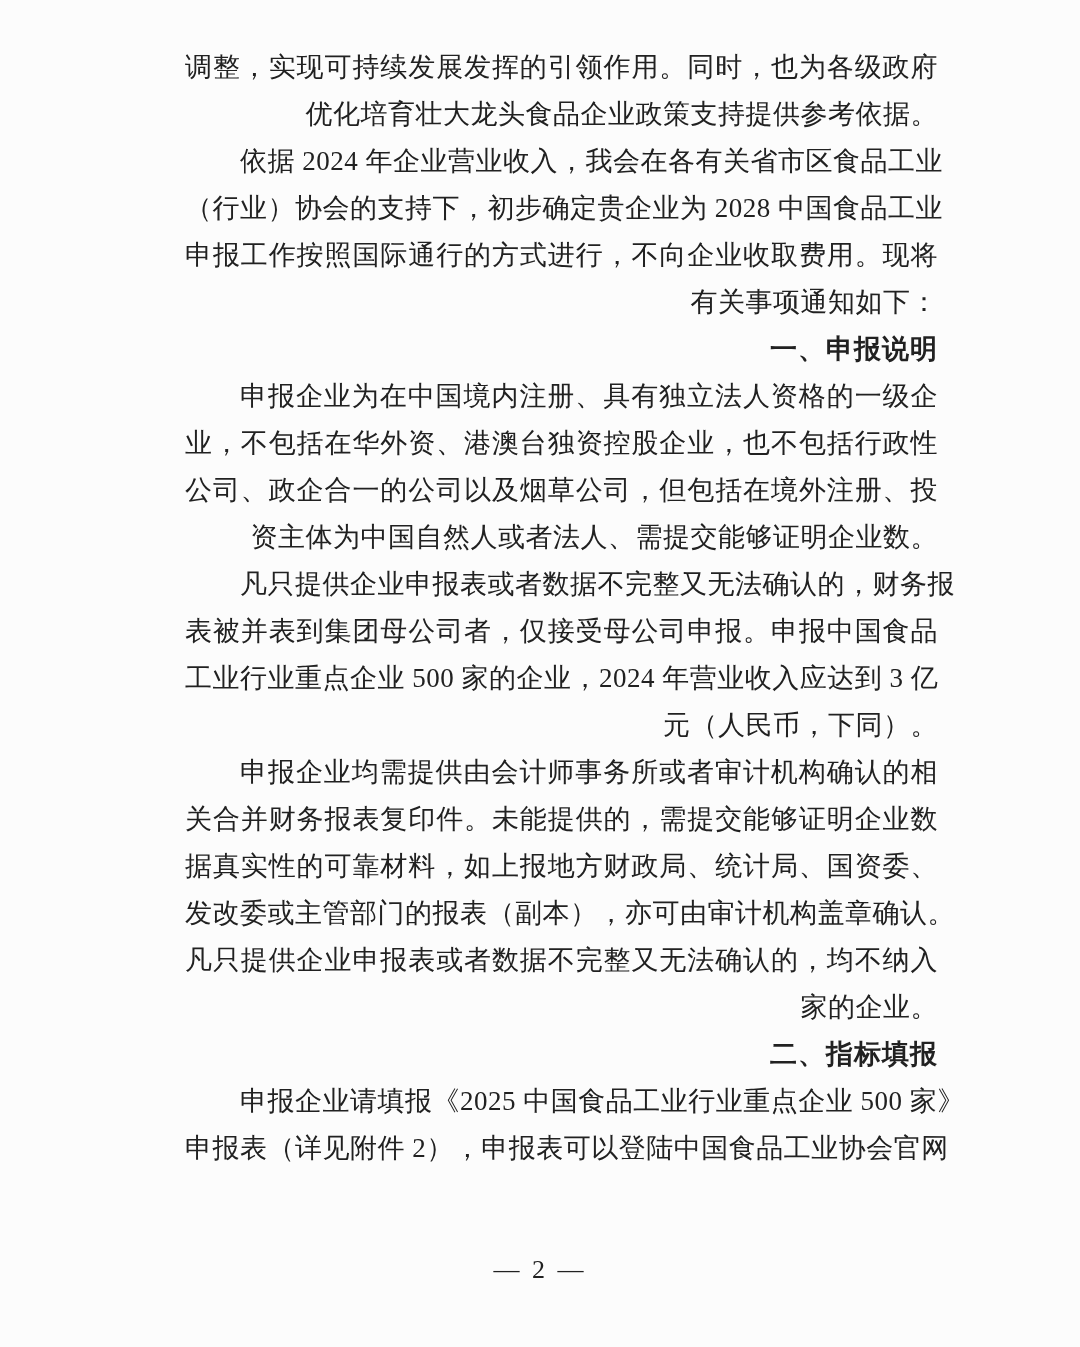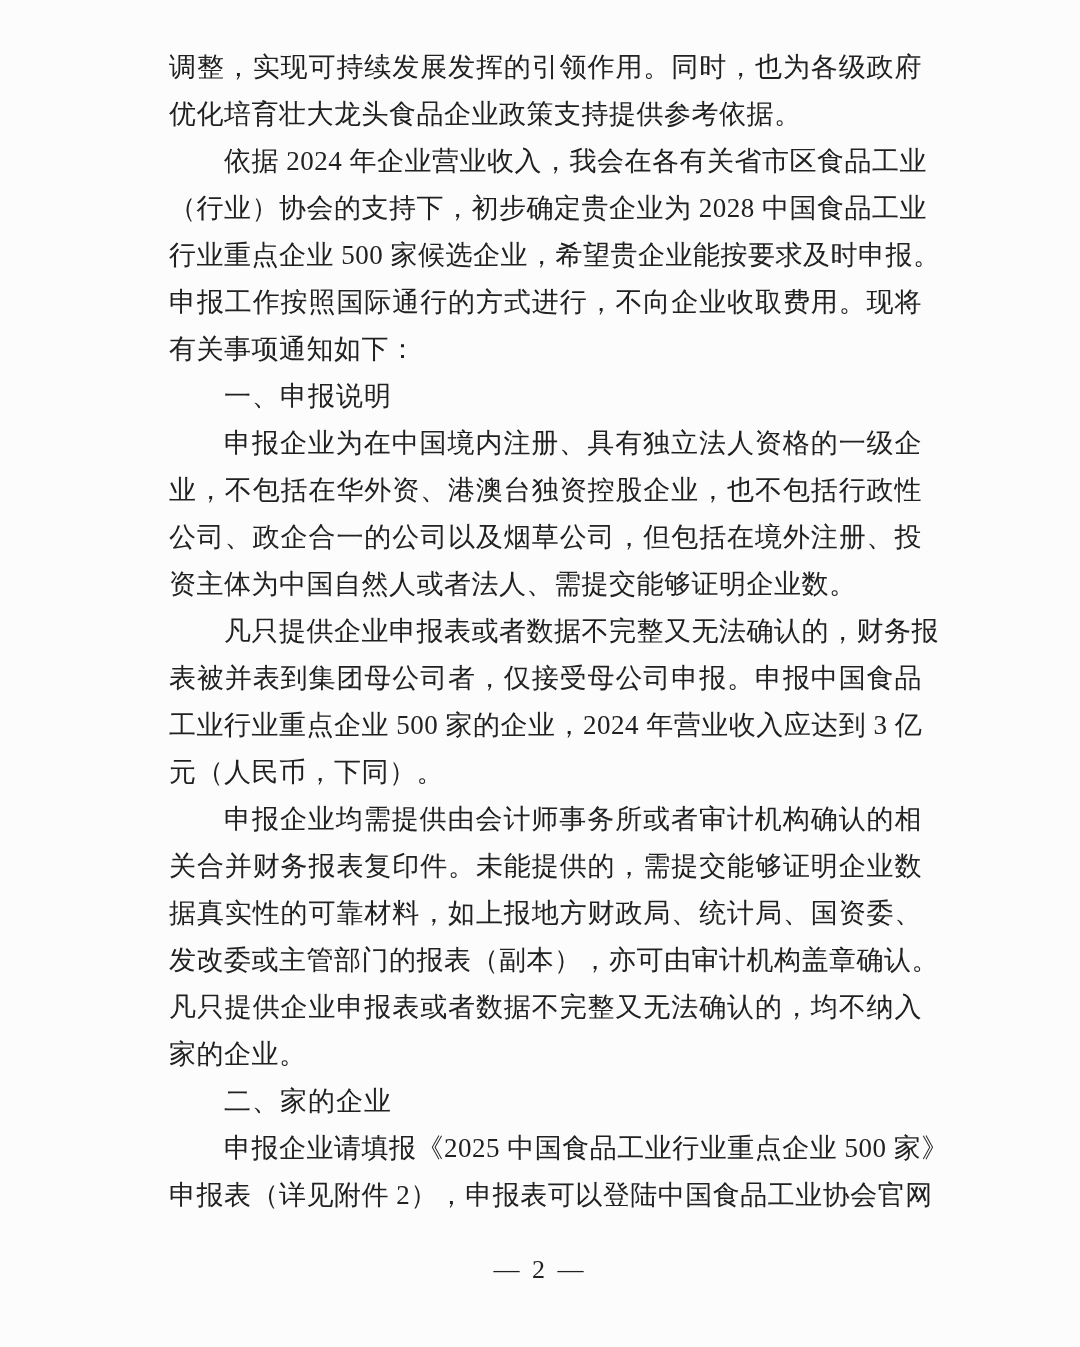--- a/index.html
+++ b/index.html
@@ -14,40 +14,41 @@
     background: var(--bg, #fcfcfc);
     color: var(--ink, #212121);
     font-family: "Liberation Serif", "DejaVu Serif", serif;
   }
   .page {
     position: absolute;
     inset: 0;
   }
   .doc {
     position: absolute;
-    left: 169px;
+    left: 185px;
     top: 44px;
     width: 753px;
   }
   .line {
     font-size: 27px;
     height: 47px;
     line-height: 47px;
     white-space: nowrap;
     letter-spacing: 0.5px;
+    text-align: right;
   }
   .line.just {
     text-align: justify;
     text-align-last: justify;
   }
   .line.indent {
     text-indent: 55px;
   }
   .line.heading {
-    font-weight: 400;
+    font-weight: 700;
     font-family: "Liberation Sans", "DejaVu Sans", sans-serif;
     letter-spacing: 1px;
   }
   .page-number {
     position: absolute;
     top: 1252px;
     left: 0;
     width: 1080px;
     text-align: center;
     font-size: 26px;
@@ -57,36 +58,35 @@
 </style>
 </head>
 <body>
 
 <div class="page">
   <div class="doc">
       <div class="line just">调整，实现可持续发展发挥的引领作用。同时，也为各级政府</div>
       <div class="line">优化培育壮大龙头食品企业政策支持提供参考依据。</div>
       <div class="line indent just">依据 2024 年企业营业收入，我会在各有关省市区食品工业</div>
       <div class="line just">（行业）协会的支持下，初步确定贵企业为 2028 中国食品工业</div>
-      <div class="line just">行业重点企业 500 家候选企业，希望贵企业能按要求及时申报。</div>
       <div class="line just">申报工作按照国际通行的方式进行，不向企业收取费用。现将</div>
       <div class="line">有关事项通知如下：</div>
       <div class="line indent heading">一、申报说明</div>
       <div class="line indent just">申报企业为在中国境内注册、具有独立法人资格的一级企</div>
       <div class="line just">业，不包括在华外资、港澳台独资控股企业，也不包括行政性</div>
       <div class="line just">公司、政企合一的公司以及烟草公司，但包括在境外注册、投</div>
       <div class="line">资主体为中国自然人或者法人、需提交能够证明企业数。</div>
       <div class="line indent just">凡只提供企业申报表或者数据不完整又无法确认的，财务报</div>
       <div class="line just">表被并表到集团母公司者，仅接受母公司申报。申报中国食品</div>
       <div class="line just">工业行业重点企业 500 家的企业，2024 年营业收入应达到 3 亿</div>
       <div class="line">元（人民币，下同）。</div>
       <div class="line indent just">申报企业均需提供由会计师事务所或者审计机构确认的相</div>
       <div class="line just">关合并财务报表复印件。未能提供的，需提交能够证明企业数</div>
       <div class="line just">据真实性的可靠材料，如上报地方财政局、统计局、国资委、</div>
       <div class="line just">发改委或主管部门的报表（副本），亦可由审计机构盖章确认。</div>
       <div class="line just">凡只提供企业申报表或者数据不完整又无法确认的，均不纳入</div>
       <div class="line">家的企业。</div>
-      <div class="line indent heading">二、家的企业</div>
+      <div class="line indent heading">二、指标填报</div>
       <div class="line indent just">申报企业请填报《2025 中国食品工业行业重点企业 500 家》</div>
       <div class="line just">申报表（详见附件 2），申报表可以登陆中国食品工业协会官网</div>
     </div>
   <div class="page-number">— 2 —</div>
 </div>
 
 </body></html>

